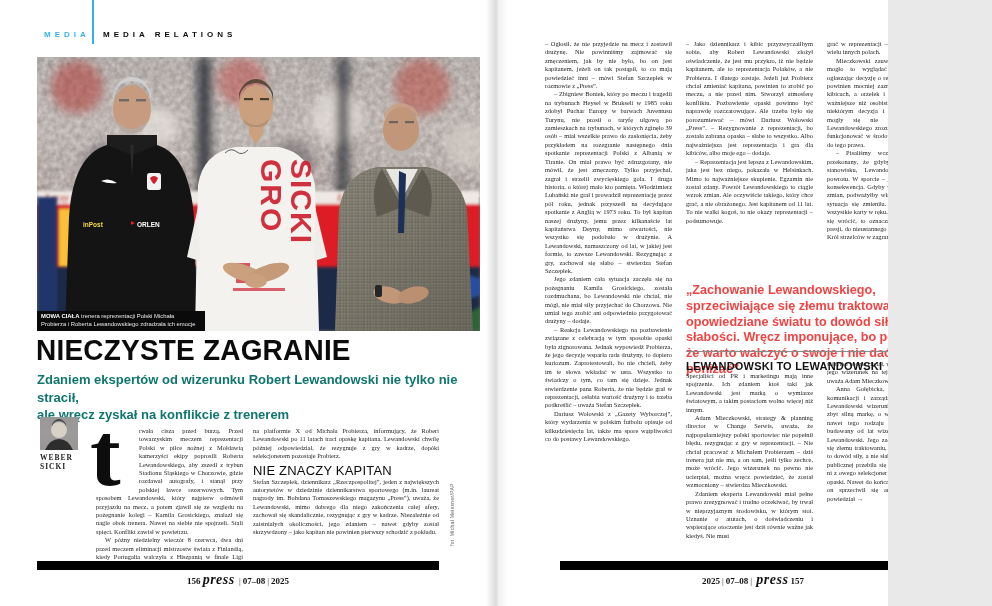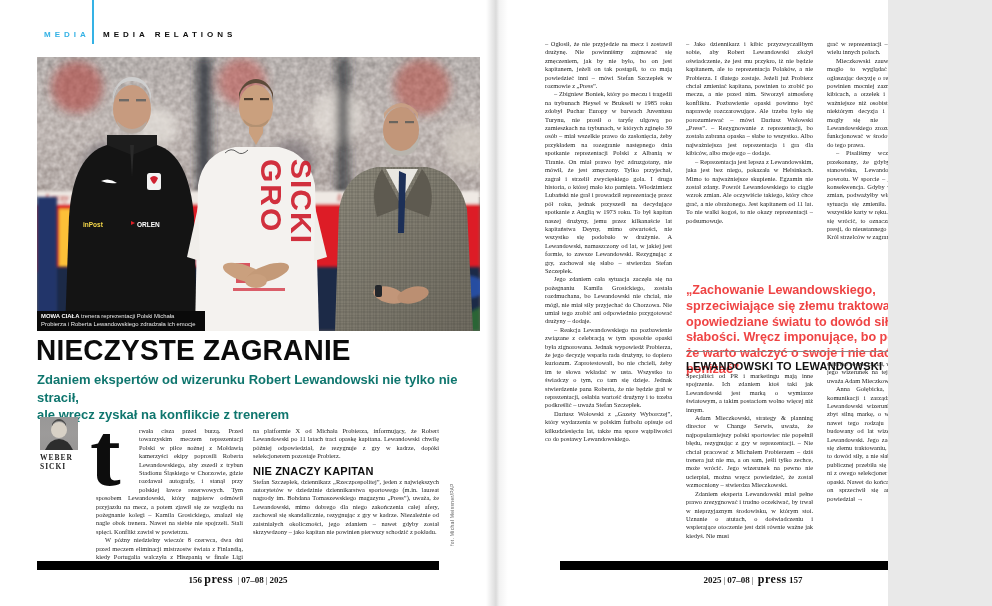--- a/index.html
+++ b/index.html
@@ -24,35 +24,35 @@
             font-weight:bold;color:#0f766e;white-space:pre-line;}
   
   .author-photo{position:absolute;left:40px;top:417px;width:38px;height:33px;overflow:hidden;}
   .author-name{position:absolute;left:40px;top:453px;font-family:"Liberation Serif",serif;font-weight:bold;
             font-size:7.5px;line-height:9px;letter-spacing:1px;color:#222;}
   
   .bodycol{position:absolute;font-family:"Liberation Serif",serif;font-size:6.4px;line-height:8.4px;
             text-align:justify;color:#1c1c1c;overflow:hidden;}
   .para{text-indent:9px;margin:0;}
   .para.first{text-indent:0;}
-  .colhead{font-family:"Liberation Sans",sans-serif;font-weight:bold;font-size:11px;letter-spacing:.2px;
+  .colhead{font-family:"Liberation Sans",sans-serif;font-weight:normal;font-size:13px;letter-spacing:.2px;
             margin:6px 0 2.5px 0;color:#0d0d0d;}
   .cap-spacer{float:left;width:43px;height:66px;}
   .dropcap{position:absolute;left:90px;top:408px;font-family:"Liberation Serif",serif;font-weight:bold;
             font-size:92px;line-height:92px;color:#0d0d0d;}
   
   .pullquote{position:absolute;left:686px;top:283px;width:268px;font-size:12.6px;line-height:15.8px;
             font-weight:bold;color:#ef4444;}
   .quote-rule{position:absolute;left:686px;top:351px;width:268px;height:1px;background:#8a8a8a;}
   .section2-head{position:absolute;left:686px;top:360px;font-size:11px;font-weight:bold;letter-spacing:.2px;}
   
   .footer-bar{position:absolute;height:9px;background:#000;}
   .footer-text{position:absolute;top:572px;font-family:"Liberation Serif",serif;font-size:9px;color:#111;
             text-align:center;}
-  .footer-text .brand{font-weight:bold;font-size:12px;letter-spacing:.5px;}
+  .footer-text .brand{font-weight:bold;font-size:14px;letter-spacing:.5px;font-style:italic;}
   .footer-text .num{font-weight:bold;margin-top:12px;}
   .footer-text .sep{color:#444;font-weight:normal;padding:0 2px;}
   
   .gutter{position:absolute;left:486px;top:0;width:22px;height:606px;
           background:linear-gradient(to right,rgba(0,0,0,0) 0%,rgba(0,0,0,.14) 45%,rgba(0,0,0,.05) 60%,rgba(0,0,0,0) 100%);}
 </style>
 </head>
 <body>
 
 <div id="spread">

